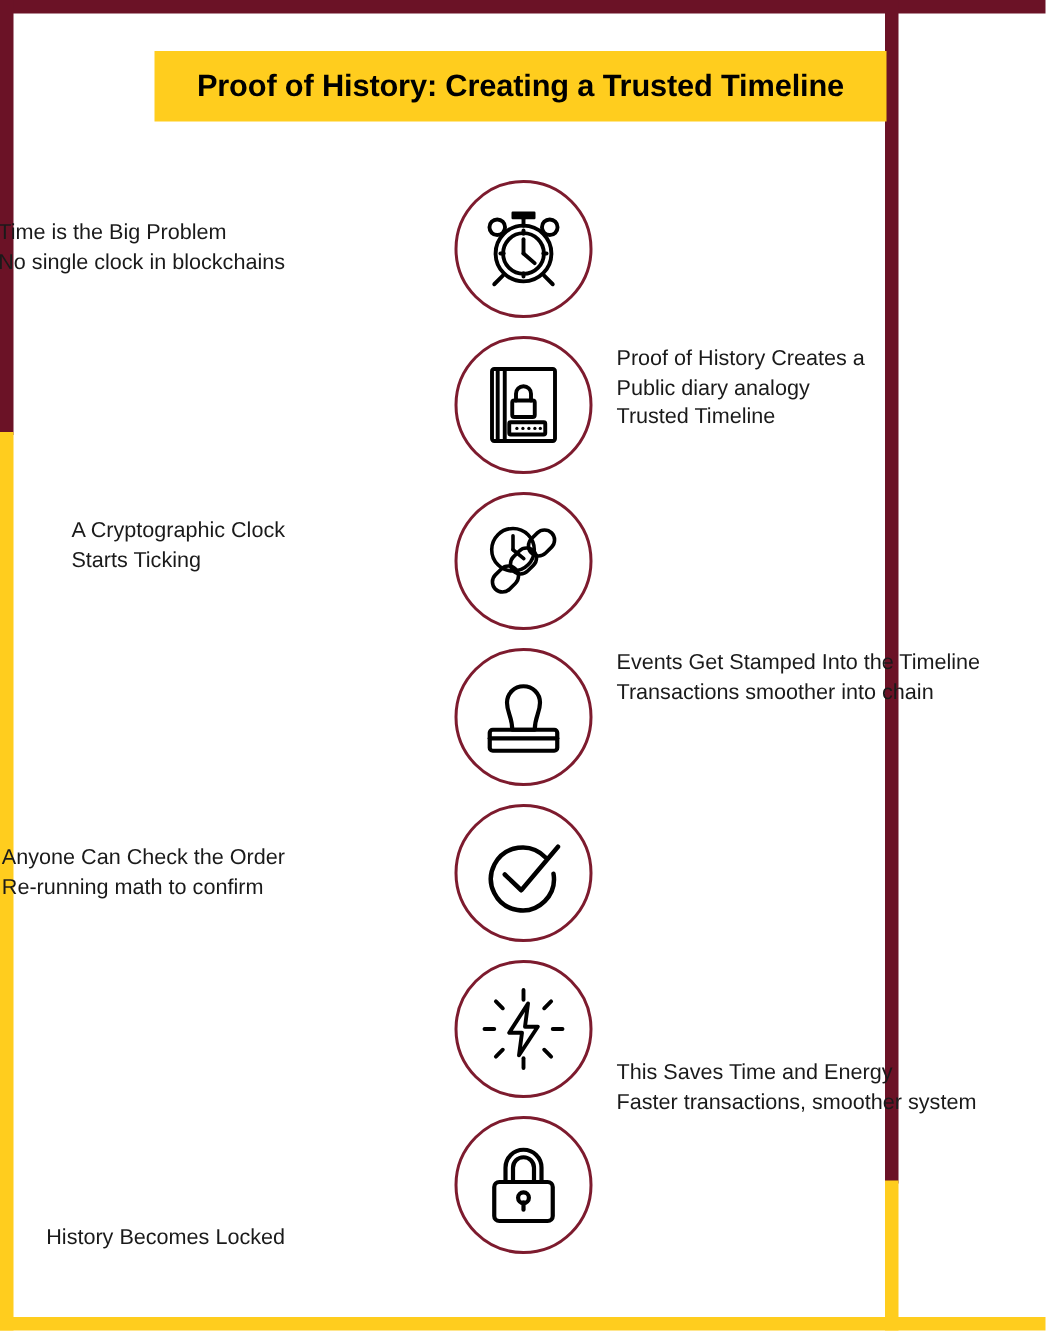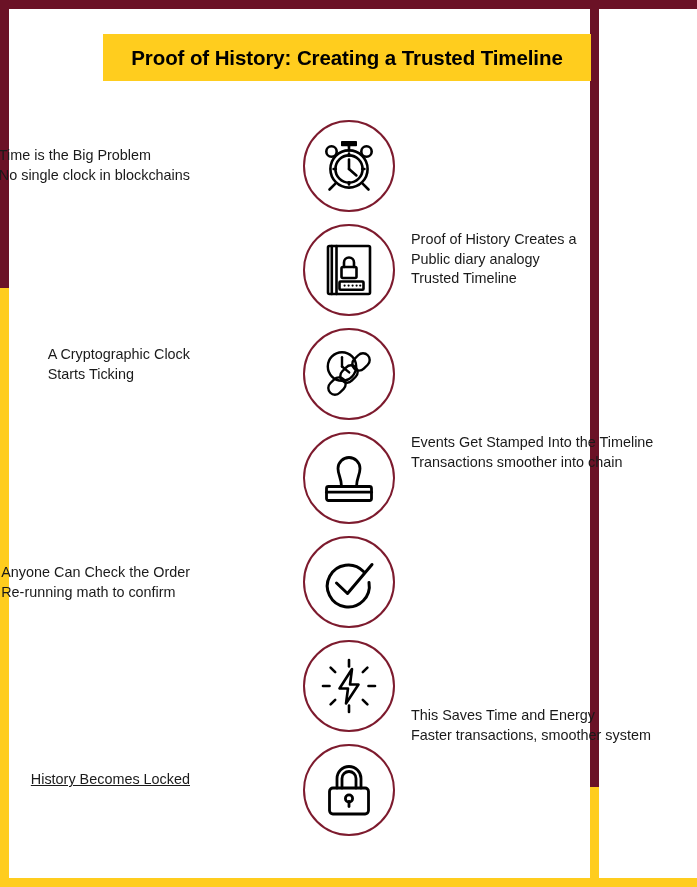--- a/index.html
+++ b/index.html
@@ -249,17 +249,17 @@
     <span>
       <svg width="60" height="60" viewBox="0 0 60 60" fill="none" stroke="#000" stroke-width="2.8" stroke-linecap="round" stroke-linejoin="round">
         <path d="M18 28 V18.5 a12 12 0 0 1 24 0 V28"></path>
         <path d="M23 28 V18.5 a7 7 0 0 1 14 0 V28"></path>
         <rect x="10.5" y="28" width="39" height="26" rx="3.4"></rect>
         <circle cx="30" cy="38.5" r="3.6"></circle>
         <path d="M30 41.5 L30 46.5"></path>
       </svg>
     </span>
   </div>
-  <div class="step-text left" style="top:770px;text-decoration:underline;">
+  <div class="step-text left" style="top:816px;">
     <span class="step-line">History Becomes Locked</span>
   </div>
 
 </div>
 
 </body></html>

